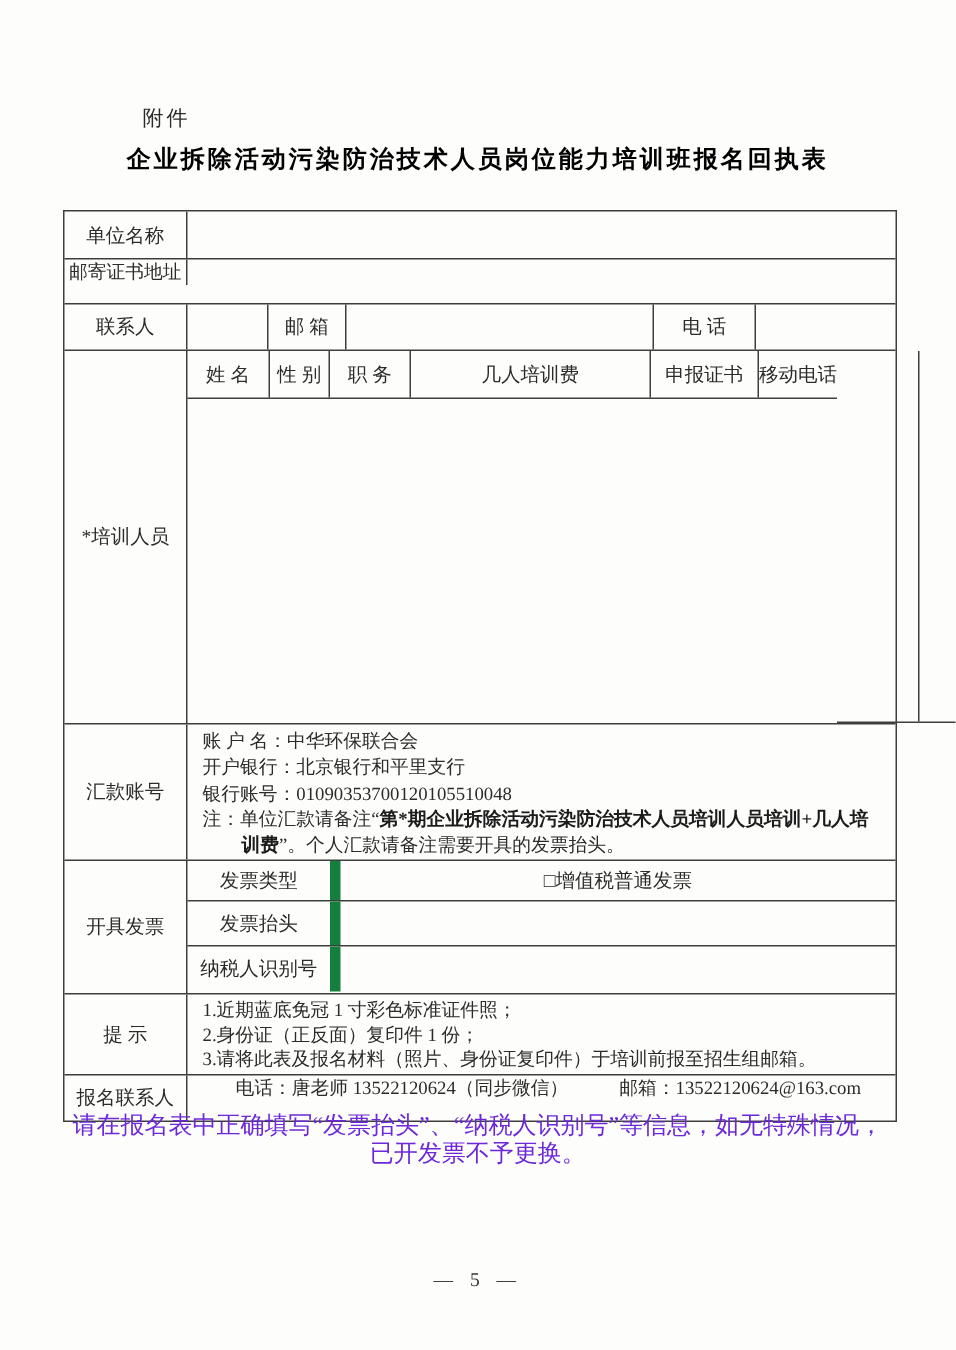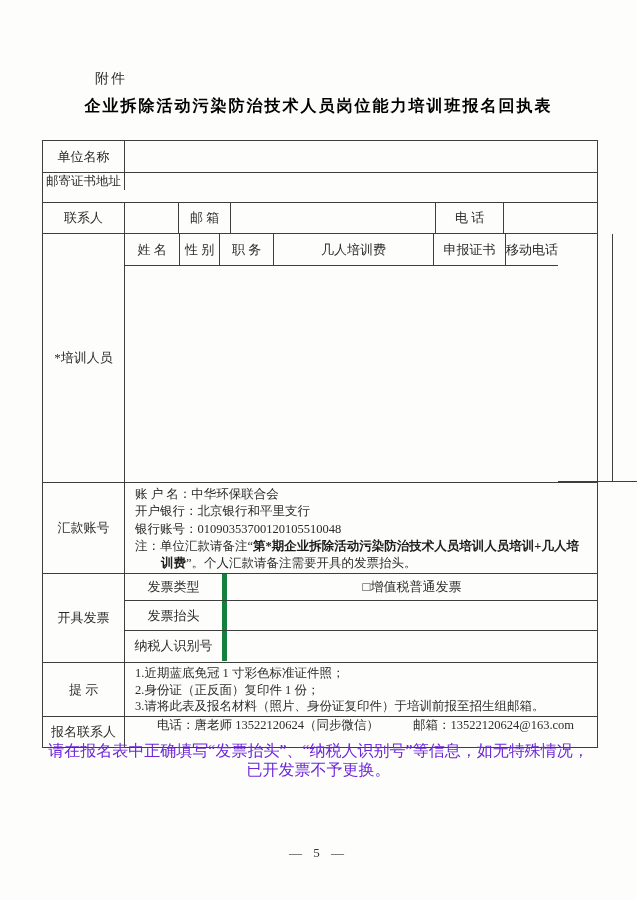--- a/index.html
+++ b/index.html
@@ -45,21 +45,21 @@
 
   .r-remit { height:91px; }
   .remit-content { flex:1; padding:3px 6px 2px 10px; font-size:12.5px; line-height:17.3px; }
   .remit-note { padding-left:26px; text-indent:-26px; }
   .remit-note b { font-weight:bold; color:#1c1c1c; }
 
   .invoice-rows { flex:1; display:flex; flex-direction:column; }
   .inv-row { display:flex; border-bottom:1px solid #3e3e3e; }
   .inv-row:last-child { border-bottom:none; }
   .inv-row.h27 { height:27px; } .inv-row.h30 { height:30px; }
-  .inv-sub { width:102px; border-right:5px solid #15803d; display:flex; align-items:center; justify-content:center; font-size:13px; flex:none; }
+  .inv-sub { width:102px; border-right:7px solid #15803d; display:flex; align-items:center; justify-content:center; font-size:13px; flex:none; }
   .inv-val { flex:1; display:flex; align-items:center; font-size:13px; }
   .inv-val.center { justify-content:center; }
 
   .r-tips { height:54px; }
   .tips-content { flex:1; padding:2px 6px 0 10px; font-size:12.5px; line-height:16.6px; }
 
   .r-regcontact { height:30px; }
   .regc { flex:1; display:flex; align-items:flex-start; font-size:12.5px; padding-left:32px; gap:34px; }
 
   .footer-note { position:absolute; left:0; top:741px; width:637px; text-align:center;

